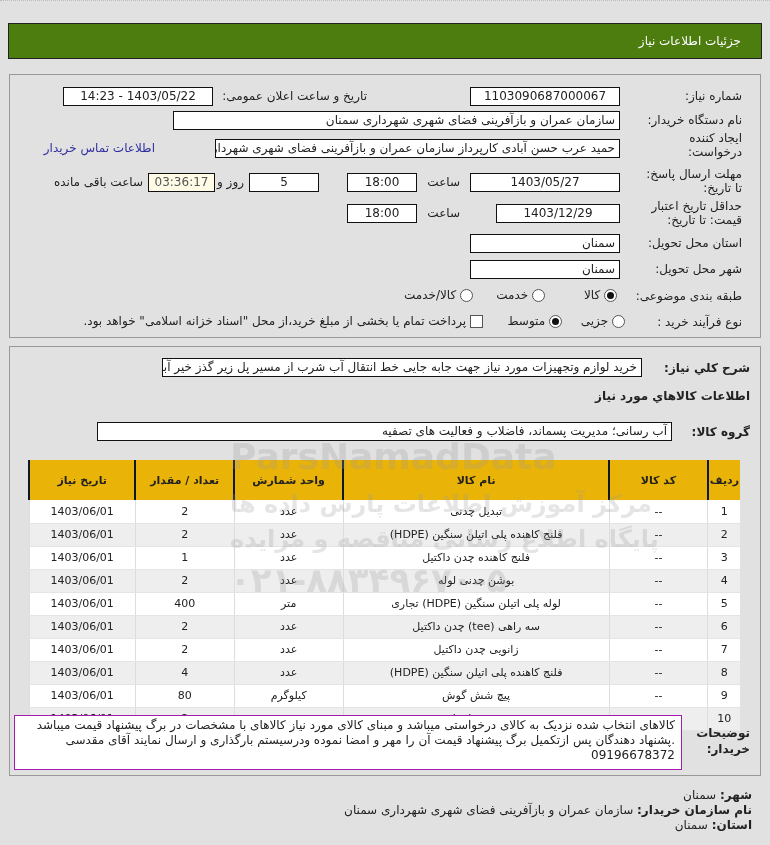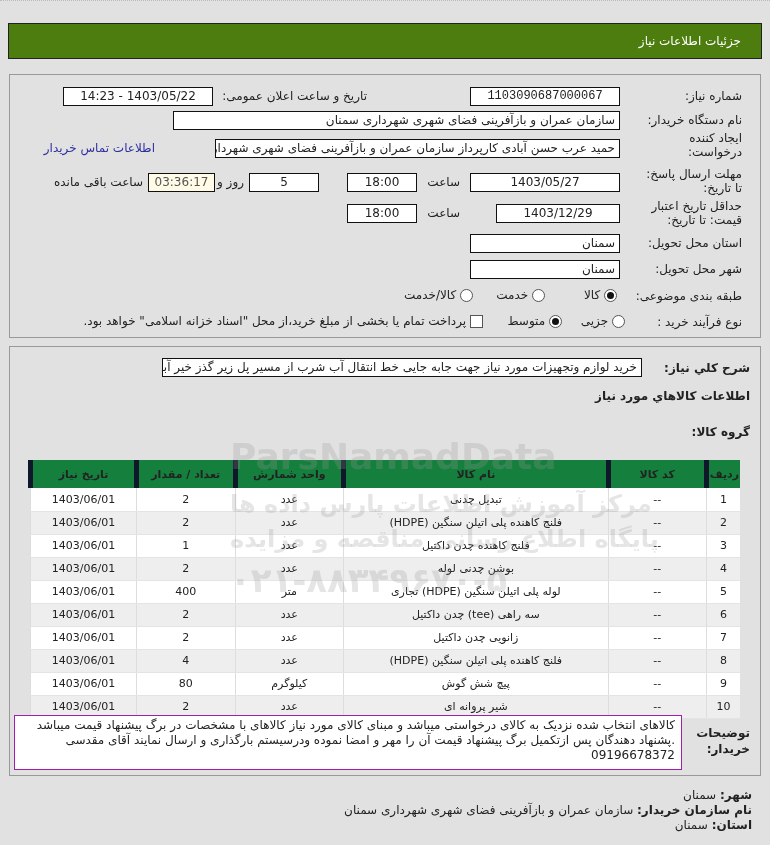--- a/index.html
+++ b/index.html
@@ -40,22 +40,22 @@
   .radio.on::after {
     content: ""; position: absolute; left: 2px; top: 2px; width: 7px; height: 7px; border-radius: 50%; background: #111;
   }
   .chk { display: inline-block; width: 13px; height: 13px; border: 1px solid #555; background: #fff; vertical-align: middle; }
   .bold { font-weight: bold; }
   table.items {
     position: absolute; top: 113px; left: 18px; width: 712px;
     border-collapse: collapse; font-size: 11px;
   }
   table.items th {
-    background: #15803d; color: #222; font-weight: bold; height: 28px; font-size: 11px;
-    border-left: 5px solid #0f172a;
+    background: #eab308; color: #222; font-weight: bold; height: 40px; font-size: 11px;
+    border-left: 2px solid #0f172a;
   }
   table.items td {
     height: 23px; text-align: center; border-left: 1px solid #ddd; border-bottom: 1px solid #e4e4e4;
   }
   table.items tr:nth-child(odd) td { background: #fff; }
   table.items tr:nth-child(even) td { background: #eeeeee; }
   .desc-box {
     position: absolute; top: 370px; left: 18px; width: 622px; height: 55px;
     background: #fff; border: 1px solid #a21caf; font-size: 12px; line-height: 15px; padding: 2px 6px;
     white-space: normal;
@@ -69,21 +69,21 @@
 
 <div class="topline"></div>
 
 <div class="header">
   <span>جزئیات اطلاعات نیاز</span>
 </div>
 
 <div class="panel" id="p1">
 
   <span class="abs lbl" style="top:14px; right:18px;">شماره نیاز:</span>
-  <div class="field center" style="top:12px; right:140px; width:150px;font-family:Liberation Mono, monospace;">1103090687000067</div>
+  <div class="field center" style="top:12px; right:140px; width:150px;">1103090687000067</div>
   <span class="abs lbl" style="top:14px; right:393px;">تاریخ و ساعت اعلان عمومی:</span>
   <div class="field center" style="top:12px; right:547px; width:150px;">1403/05/22 - 14:23</div>
 
   <span class="abs lbl" style="top:38px; right:18px;">نام دستگاه خریدار:</span>
   <div class="field" style="top:36px; right:140px; width:447px;">سازمان عمران و بازآفرینی فضای شهری شهرداری سمنان</div>
 
   <span class="abs lbl" style="top:56px; right:18px; line-height:14px;">
     <span>ایجاد کننده</span><br>
     <span>درخواست:</span>
   </span>
@@ -145,20 +145,21 @@
   </span>
 </div>
 
 <div class="panel" id="p2">
   <span class="abs bold" style="top:14px; right:10px;">شرح کلي نياز:</span>
   <div class="field" style="top:11px; right:118px; width:480px;">خرید لوازم وتجهیزات مورد نیاز جهت جابه جایی خط انتقال آب شرب از مسیر پل زیر گذز خیر آباد</div>
 
   <span class="abs bold" style="top:42px; right:10px;">اطلاعات کالاهاي مورد نياز</span>
 
   <span class="abs bold" style="top:78px; right:10px;">گروه کالا:</span>
+  <div class="field" style="top:75px; right:88px; width:575px;">آب رسانی؛ مدیریت پسماند، فاضلاب و فعالیت های تصفیه</div>
 
   <table class="items">
     <thead>
       <tr>
         <th style="width:25px;">ردیف</th>
         <th style="width:100px;">کد کالا</th>
         <th style="width:270px;">نام کالا</th>
         <th style="width:110px;">واحد شمارش</th>
         <th style="width:100px;">تعداد / مقدار</th>
         <th style="width:107px;">تاریخ نیاز</th>

